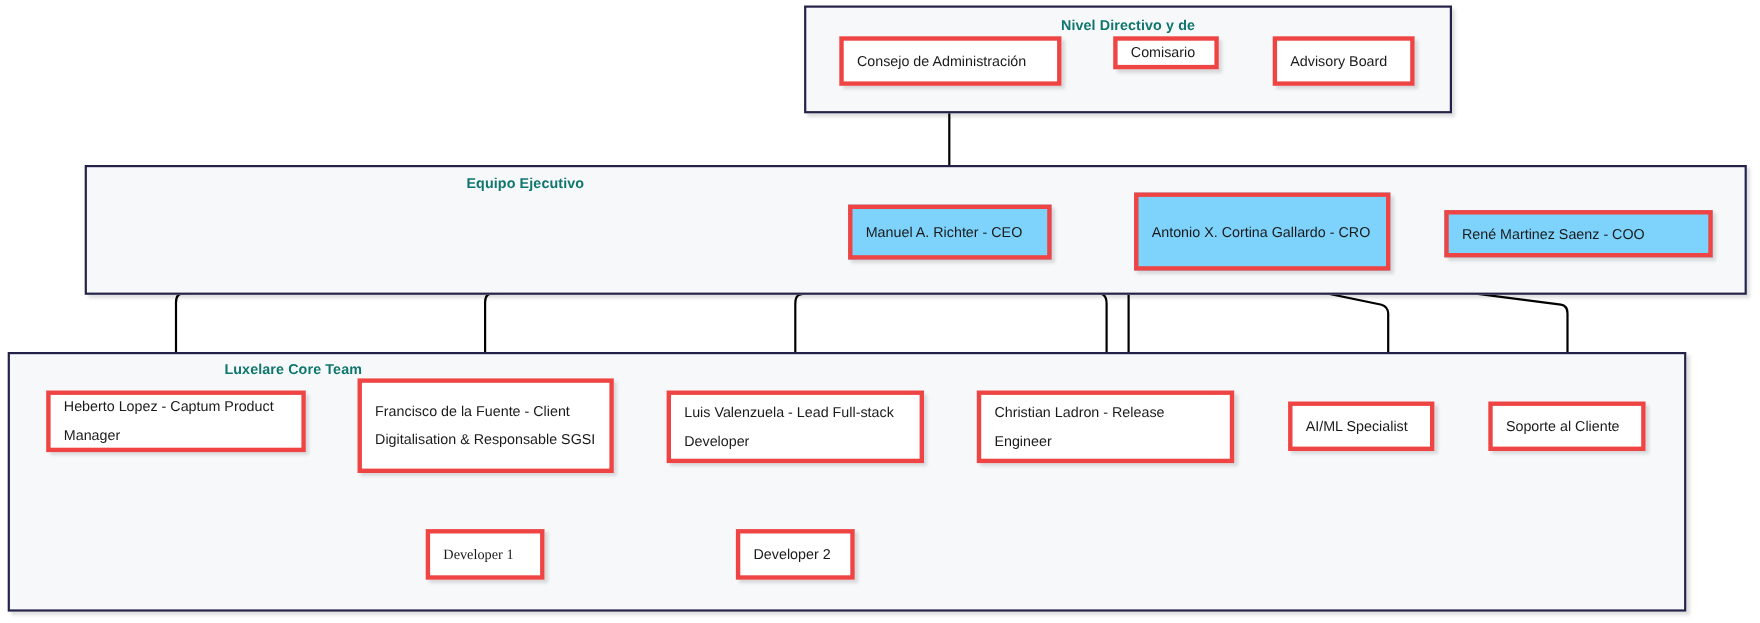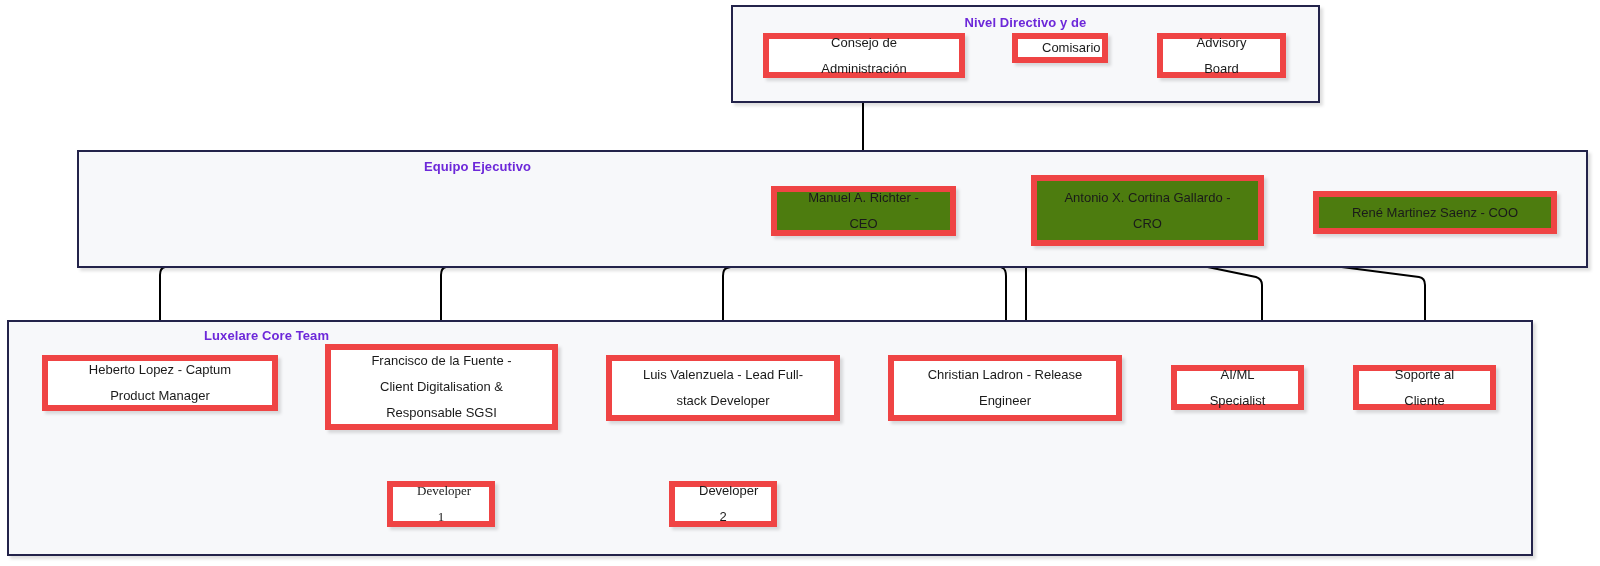--- a/index.html
+++ b/index.html
@@ -27,43 +27,43 @@
     border: 2px solid #23234a;
     box-shadow: 3px 3px 3px rgba(0,0,0,0.13);
   }
   .group-title {
     position: absolute;
     left: 0;
     right: 0;
     text-align: center;
     font-size: 13px;
     font-weight: bold;
-    color: #6d28d9;
+    color: #0f766e;
     line-height: 19px;
     letter-spacing: 0.1px;
   }
 
   
   .node {
     position: absolute;
     box-sizing: border-box;
     display: flex;
     align-items: center;
     justify-content: center;
-    text-align: center;
-    border: 6px solid #ef4444;
+    text-align: left;
+    border: 4px solid #ef4444;
     background: #ffffff;
     color: #1a1a1a;
     font-size: 13px;
     line-height: 26px;
     box-shadow: 3px 3px 3px rgba(0,0,0,0.13);
-    padding: 0 24px;
+    padding: 0 12px;
   }
   .node.blue {
-    background: #4d7c0f;
+    background: #7dd3fc;
   }
   .node-label {
     display: block;
     width: 100%;
   }
 
   
   #links {
     position: absolute;
     left: 0;

